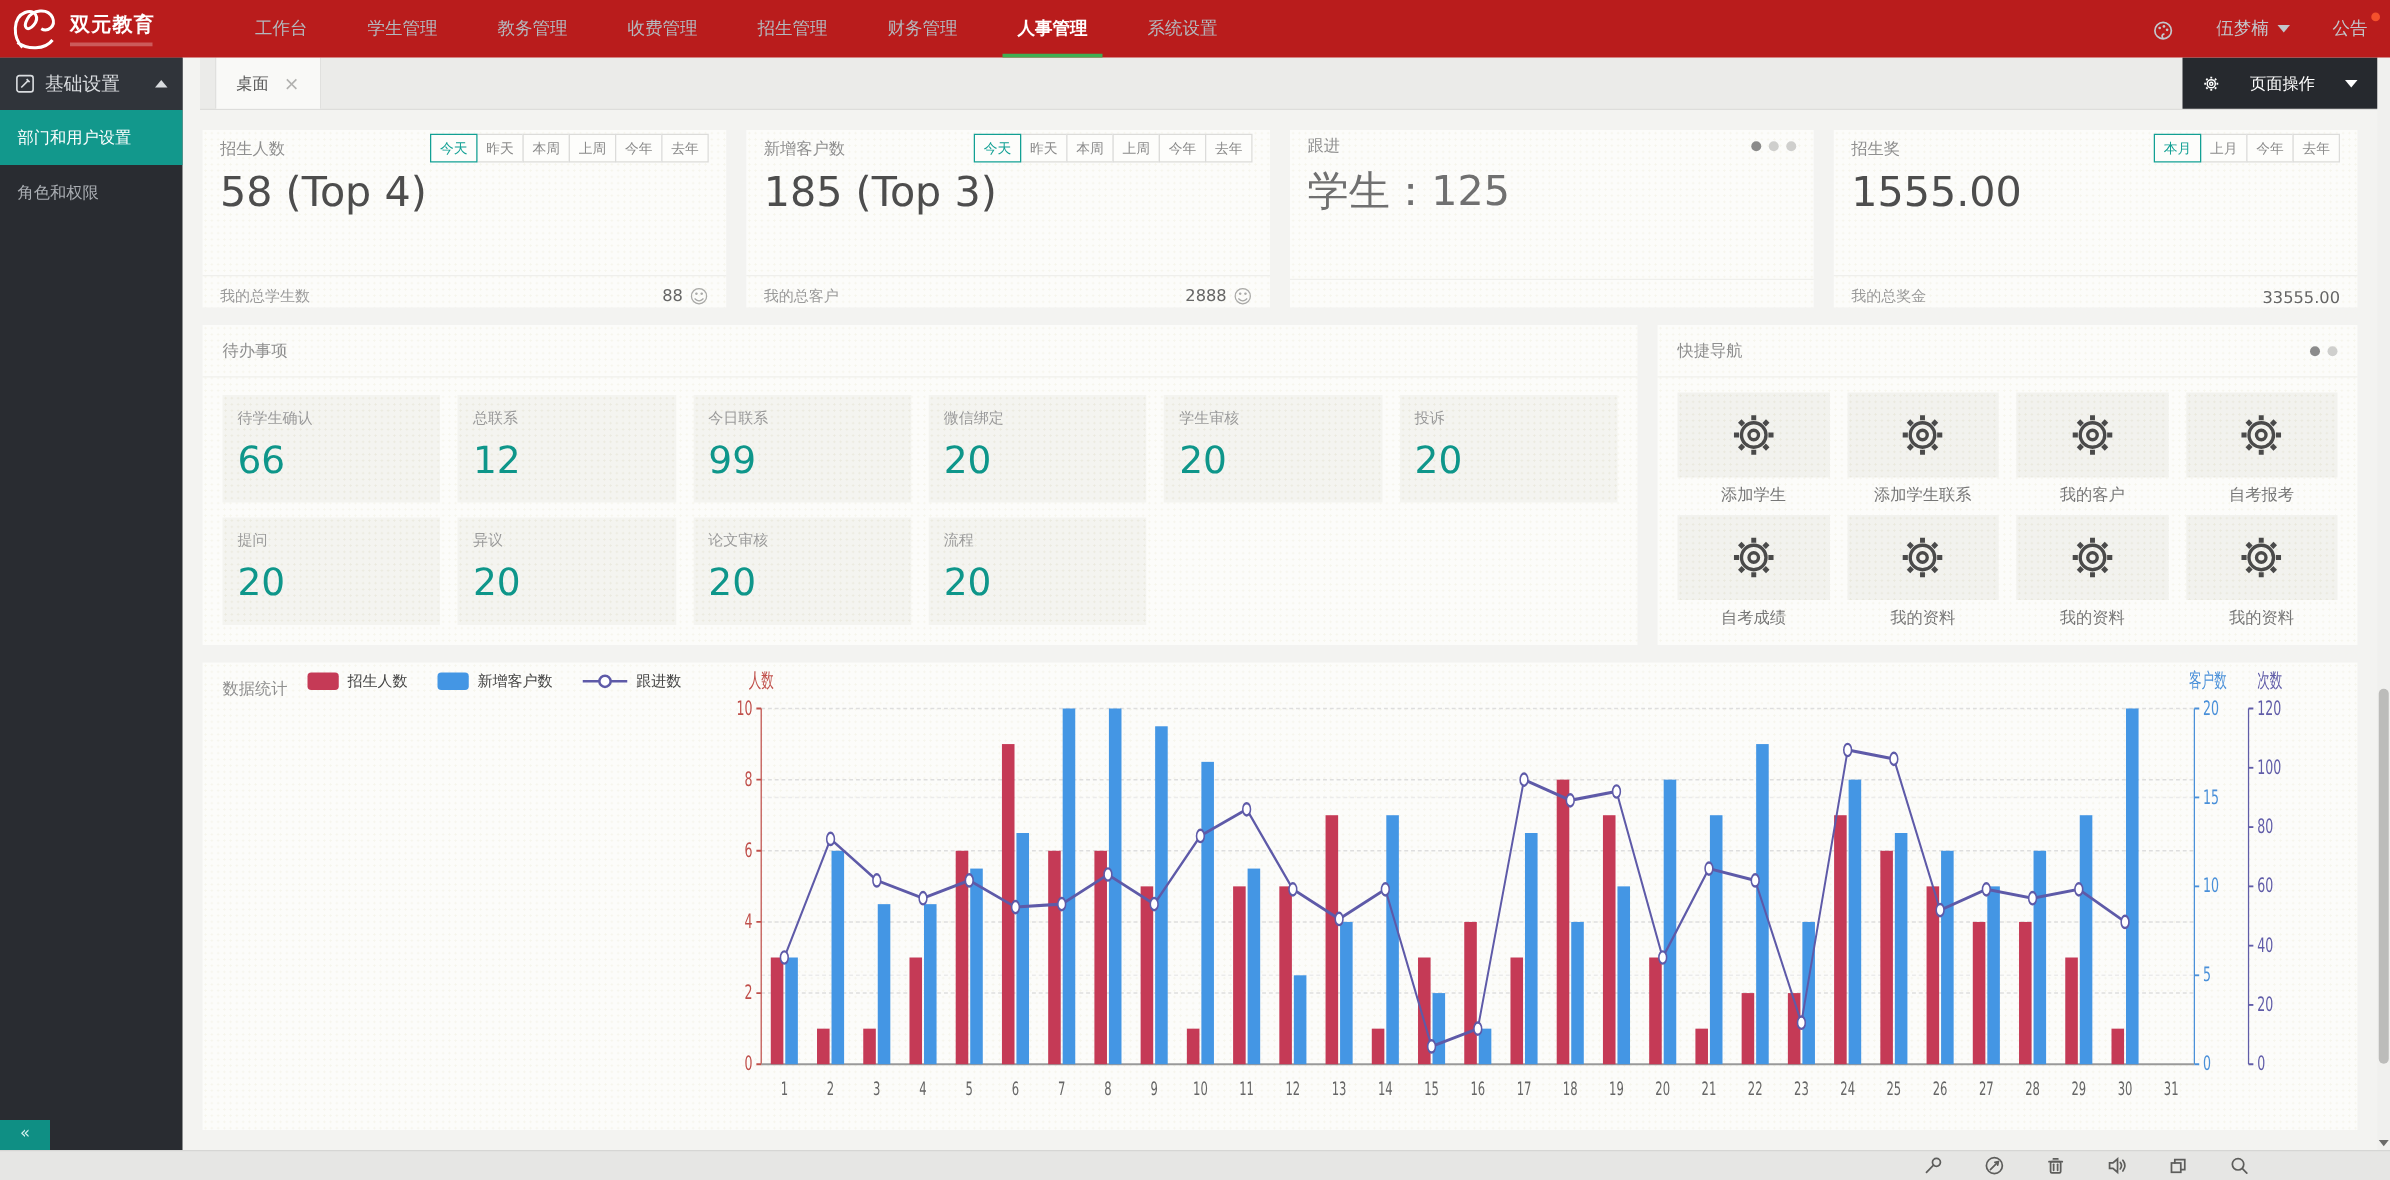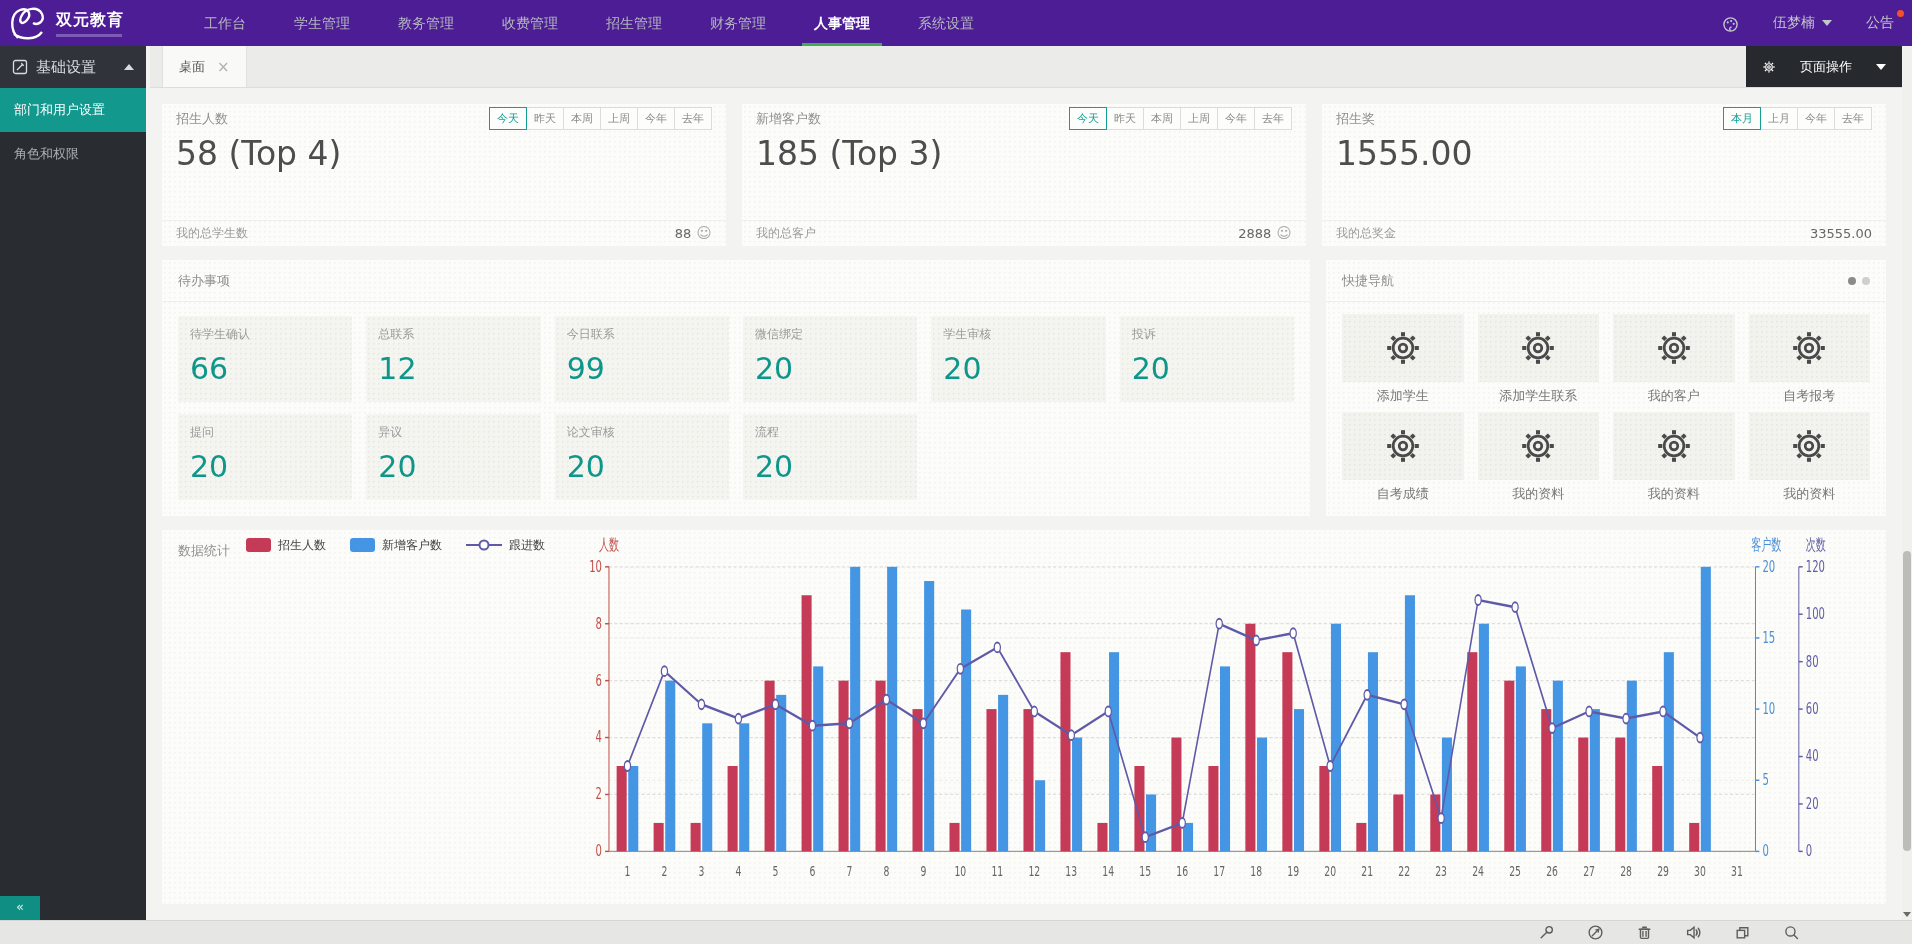--- a/index.html
+++ b/index.html
@@ -1,20 +1,20 @@
 <!DOCTYPE html>
 <html><head>
 <meta charset="utf-8">
 <style>
   * { box-sizing: border-box; margin: 0; padding: 0; }
   html,body { width:1912px; height:944px; overflow:hidden; }
   body { font-family:"DejaVu Sans","Liberation Sans",sans-serif; background:#f3f3f1; position:relative; font-size:13px; }
 
   
-  .topnav { position:absolute; top:0; left:0; right:0; height:46px; background:#4c1d95; display:flex; align-items:center; z-index:9; }
+  .topnav { position:absolute; top:0; left:0; right:0; height:46px; background:#b91c1c; display:flex; align-items:center; z-index:9; }
   .logo { width:180px; display:flex; align-items:center; gap:8px; padding-left:8px; }
   .brand-col { display:flex; flex-direction:column; }
   .brand { color:#fff; font-weight:bold; font-size:16px; letter-spacing:1px; }
   .brand-sub { width:66px; height:3px; margin-top:3px; background:rgba(255,255,255,.28); }
   .nav-items { display:flex; height:46px; }
   .nav-item { position:relative; color:#b4b8bd; font-size:14px; padding:0 24px; line-height:46px; cursor:pointer; }
   .nav-item.active { color:#ffffff; font-weight:bold; }
   .nav-underline { position:absolute; left:12px; right:12px; bottom:0; height:3px; background:#3fae53; }
   .topnav-right { margin-left:auto; display:flex; align-items:center; gap:34px; padding-right:18px; color:#c3c6cb; font-size:14px; }
   .user { display:flex; align-items:center; gap:7px; cursor:pointer; }
@@ -24,42 +24,42 @@
 
   
   .sidebar { position:absolute; top:46px; left:0; width:146px; bottom:24px; background:#292c31; }
   .side-group { height:42px; display:flex; align-items:center; gap:8px; padding:0 12px; color:#d9dcdf; font-size:15px; background:#30343a; cursor:pointer; }
   .caret-up { width:0; height:0; border-left:5px solid transparent; border-right:5px solid transparent; border-bottom:6px solid #d9dcdf; margin-left:auto; }
   .side-item { height:44px; line-height:44px; padding-left:14px; font-size:13px; color:#aaaeb3; cursor:pointer; white-space:nowrap;font-family:Liberation Serif, serif; }
   .side-item.active { background:#12988c; color:#fff; }
   .side-collapse { position:absolute; bottom:0; left:0; width:40px; height:24px; background:#0f8f84; color:#d7f3f0; font-size:13px; text-align:center; line-height:22px; cursor:pointer; }
 
   
-  .tabbar { position:absolute; top:46px; left:150px; right:10px; height:42px; background:#ebebe9; border-bottom:1px solid #dddddb; display:flex; align-items:stretch; }
+  .tabbar { position:absolute; top:46px; left:160px; right:10px; height:42px; background:#ebebe9; border-bottom:1px solid #dddddb; display:flex; align-items:stretch; }
   .tab { margin-left:12px; background:#f9f9f7; border-left:1px solid #e0e0de; border-right:1px solid #e0e0de; display:flex; align-items:center; gap:12px; padding:0 16px; font-size:13px; color:#555; cursor:pointer; }
   .tab-close { color:#b1b1af; font-size:15px; cursor:pointer; }
   .page-action { margin-left:auto; background:#26292e; color:#fff; display:flex; align-items:center; gap:24px; padding:0 16px; font-size:13px; cursor:pointer; }
 
   
   .content { position:absolute; top:88px; left:146px; right:10px; bottom:24px; padding:16px; display:flex; flex-direction:column; gap:14px; overflow:hidden; }
   .card { background:#fcfcfa; background-image:radial-gradient(rgba(170,160,80,.08) 1px, transparent 1px); background-size:5px 5px; }
 
   .row1 { display:flex; gap:16px; height:142px; }
   .stat-card { flex:1; display:flex; flex-direction:column; }
   .stat-head { height:44px; display:flex; align-items:center; padding:0 14px; }
   .stat-title { font-size:13px; color:#8f8f8f; }
   .filters { display:flex; margin-left:auto; }
   .filter { padding:3px 7px; font-size:11px; color:#8a8a8a; border:1px solid #dcdcda; background:#fdfdfb; margin-left:-1px; cursor:pointer; white-space:nowrap; }
   .filter.active { color:#12a094; border-color:#12a094; position:relative; z-index:1; }
   .dots { display:flex; margin-left:auto; gap:6px; }
   .dot { width:8px; height:8px; border-radius:50%; background:#cfcfcd; cursor:pointer; }
   .dot.on { background:#8b8b8b; }
   .stat-value { padding:0 14px; font-size:33px; color:#4d4d4d; flex:1; display:flex; align-items:center; }
   .stat-value.muted { color:#707070; }
-  .stat-foot { height:38px; border-top:1px solid #efefec; display:flex; align-items:center; padding:0 14px; font-size:12px; color:#9a9a9a;margin-top:47px; }
+  .stat-foot { height:38px; border-top:1px solid #efefec; display:flex; align-items:flex-end; padding:0 14px; font-size:12px; color:#9a9a9a;margin-top:47px; }
   .foot-value { margin-left:auto; color:#666; font-size:13px; display:flex; align-items:center; gap:5px; }
   .smiley { color:#a9a9a7; font-size:15px; }
 
   .row2 { display:flex; gap:16px; height:256px; }
   .panel-head { height:42px; display:flex; align-items:center; padding:0 16px; border-bottom:1px solid #efefec; }
   .panel-title { font-size:13px; color:#8f8f8f; }
   .todo-card { flex:1; display:flex; flex-direction:column; }
   .todo-body { flex:1; padding:14px 16px; display:grid; grid-template-columns:repeat(6,1fr); gap:12px 14px; align-content:start; }
   .todo-tile { background:#f4f4f0; background-image:radial-gradient(rgba(160,150,80,.10) 1px, transparent 1px); background-size:5px 5px; padding:10px 12px; height:86px; cursor:pointer; }
   .todo-label { font-size:12px; color:#9a9a9a; }
@@ -207,20 +207,37 @@
             <span class="filter">今年</span>
             <span class="filter">去年</span>
           </div>
         </div>
         <div class="stat-value">185 (Top 3)</div>
         <div class="stat-foot">
           <span>我的总客户</span>
           <span class="foot-value">
             <span>2888</span>
             <span class="smiley">☺</span>
+          </span>
+        </div>
+      </div>
+      <div class="card stat-card">
+        <div class="stat-head">
+          <span class="stat-title">跟进</span>
+          <span class="dots">
+            <span class="dot on"></span>
+            <span class="dot"></span>
+            <span class="dot"></span>
+          </span>
+        </div>
+        <div class="stat-value muted">学生：125</div>
+        <div class="stat-foot">
+          <span></span>
+          <span class="foot-value">
+            <span></span>
           </span>
         </div>
       </div>
       <div class="card stat-card">
         <div class="stat-head">
           <span class="stat-title">招生奖</span>
           <div class="filters">
             <span class="filter active">本月</span>
             <span class="filter">上月</span>
             <span class="filter">今年</span>

